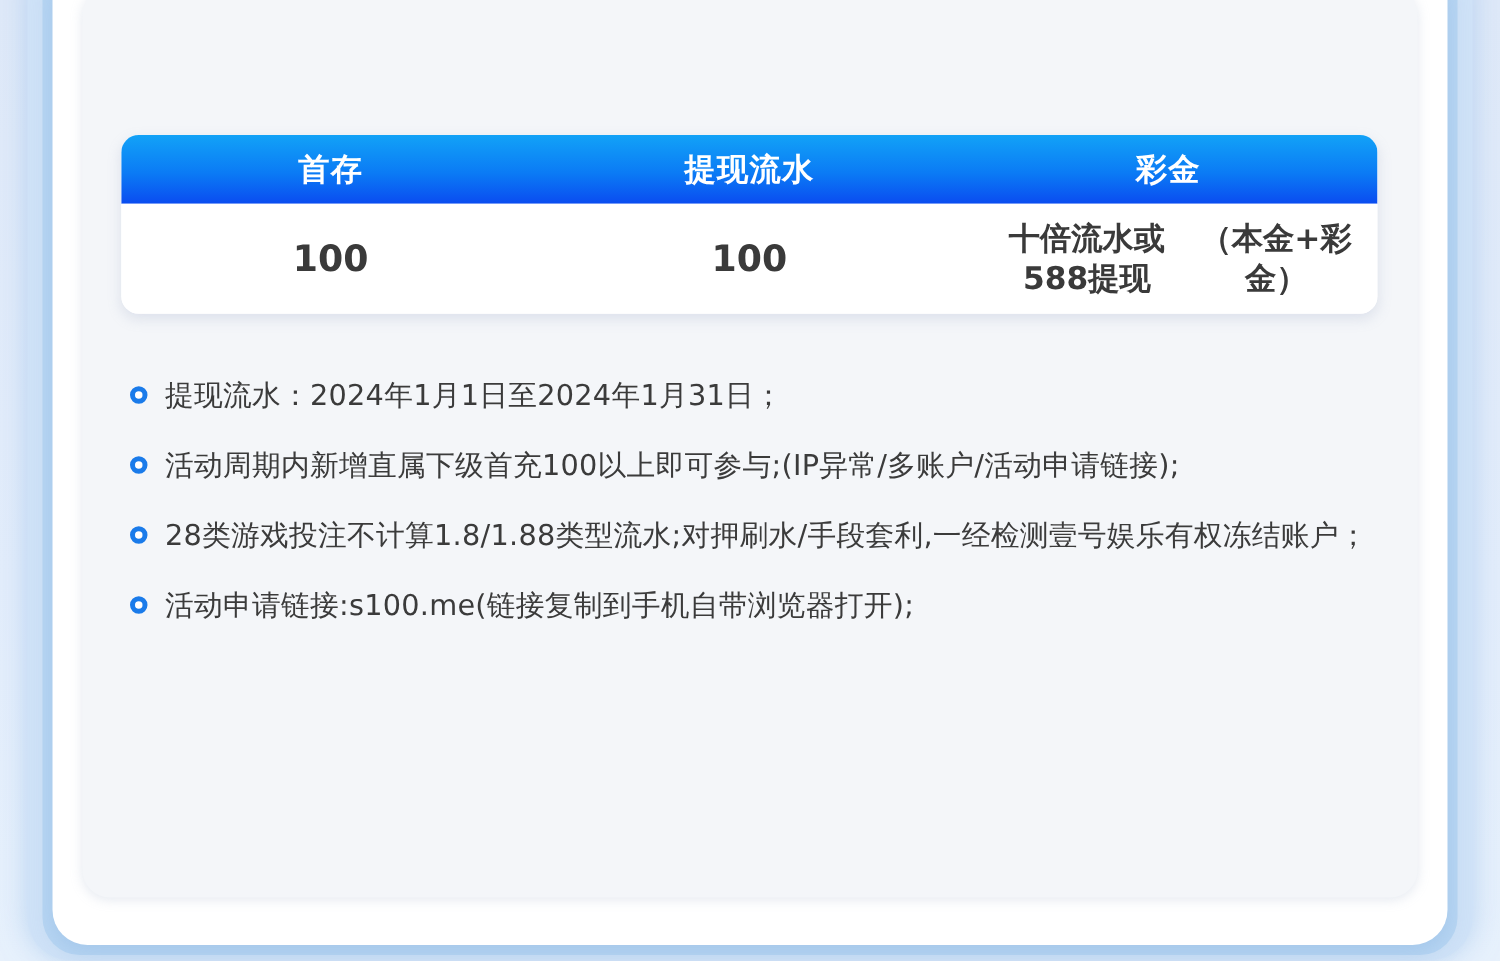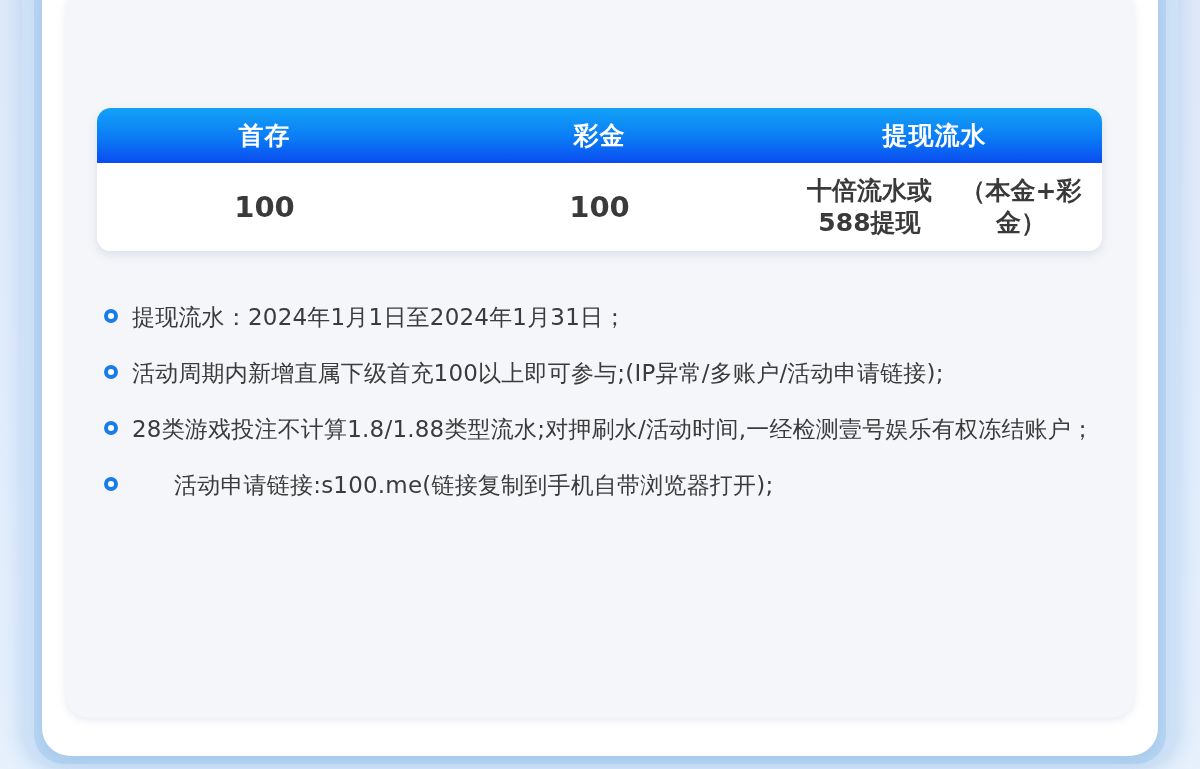--- a/index.html
+++ b/index.html
@@ -155,21 +155,21 @@
     position: absolute;
     left: 38px;
     top: 310px;
     width: 1000px;
   }
   .term {
     display: flex;
     align-items: flex-start;
     margin-bottom: 21px;
   }
-  .term:last-child { margin-bottom: 0; gap: 42px; }
+  .term:last-child { margin-bottom: 0; }
   .bullet {
     flex: 0 0 auto;
     width: 14px;
     height: 14px;
     margin: 9px 14px 0 0;
     border-radius: 50%;
     border: 4px solid #1a7bea;
     background: #ffffff;
     box-sizing: border-box;
   }
@@ -190,22 +190,22 @@
   <div class="plate-outer"></div>
   <div class="plate-ring"></div>
   <div class="plate-white"></div>
 
   <div class="card">
 
 
     <div class="table">
       <div class="thead">
         <div class="th">首存</div>
+        <div class="th">提现流水</div>
         <div class="th">彩金</div>
-        <div class="th">提现流水</div>
       </div>
       <div class="tbody">
         <div class="td">100</div>
         <div class="td">100</div>
         <div class="td td-multi">
           <span>十倍流水或588提现</span>
           <span>（本金+彩金）</span>
         </div>
       </div>
     </div>
@@ -214,21 +214,21 @@
       <div class="term">
         <span class="bullet"></span>
         <span class="term-text">提现流水：2024年1月1日至2024年1月31日；</span>
       </div>
       <div class="term">
         <span class="bullet"></span>
         <span class="term-text">活动周期内新增直属下级首充100以上即可参与;(IP异常/多账户/活动申请链接);</span>
       </div>
       <div class="term">
         <span class="bullet"></span>
-        <span class="term-text">28类游戏投注不计算1.8/1.88类型流水;对押刷水/活动时间,一经检测壹号娱乐有权冻结账户；</span>
+        <span class="term-text">28类游戏投注不计算1.8/1.88类型流水;对押刷水/手段套利,一经检测壹号娱乐有权冻结账户；</span>
       </div>
       <div class="term">
         <span class="bullet"></span>
         <span class="term-text">活动申请链接:s100.me(链接复制到手机自带浏览器打开);</span>
       </div>
     </div>
 
   </div>
 </div>
 

